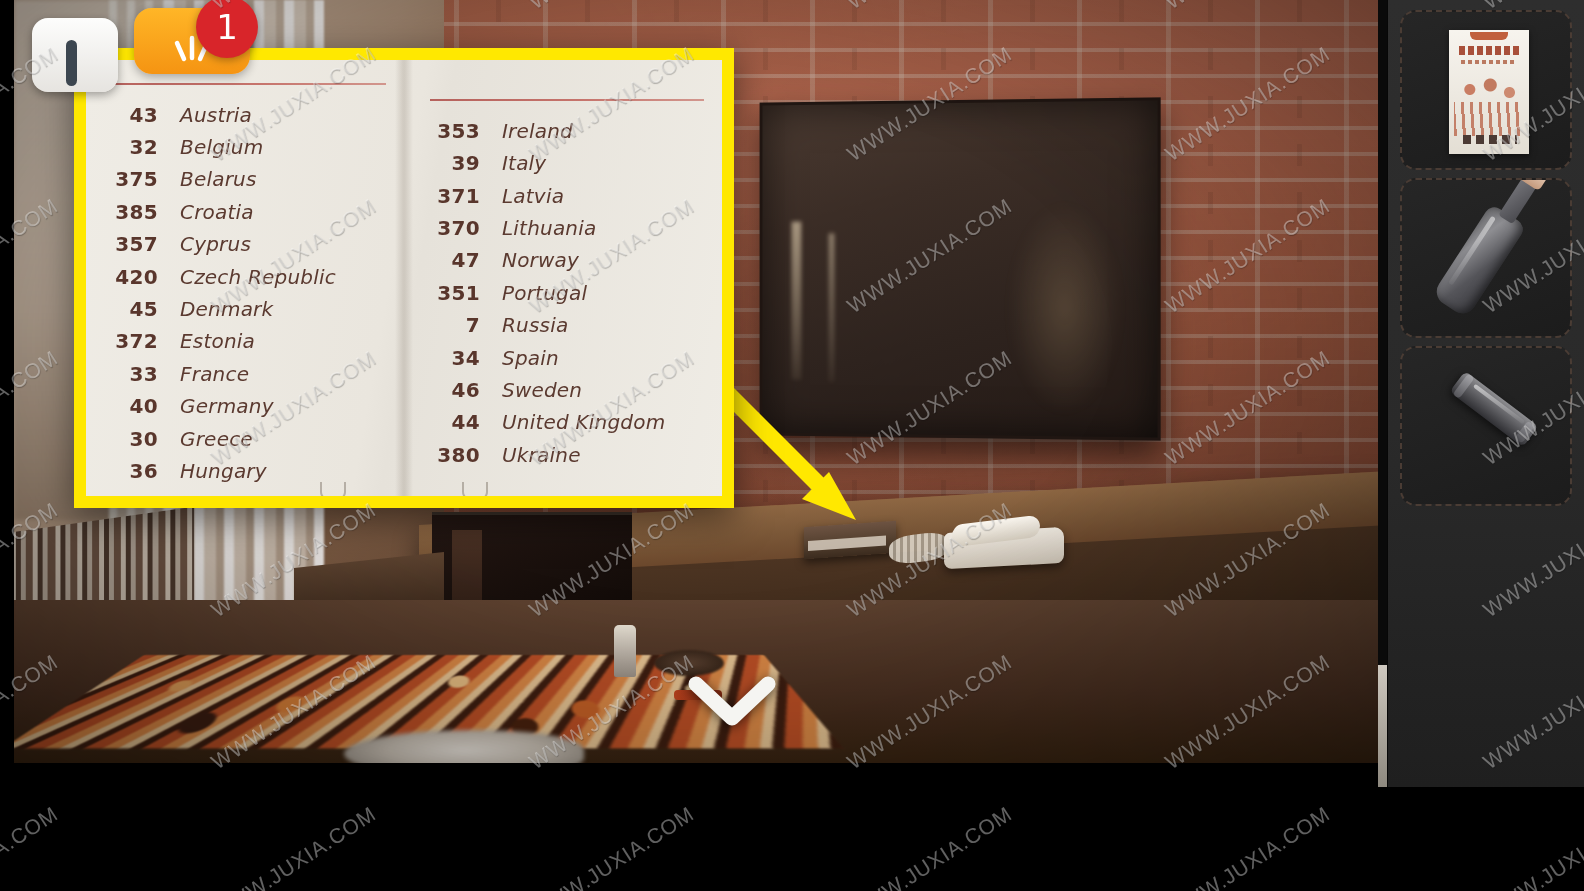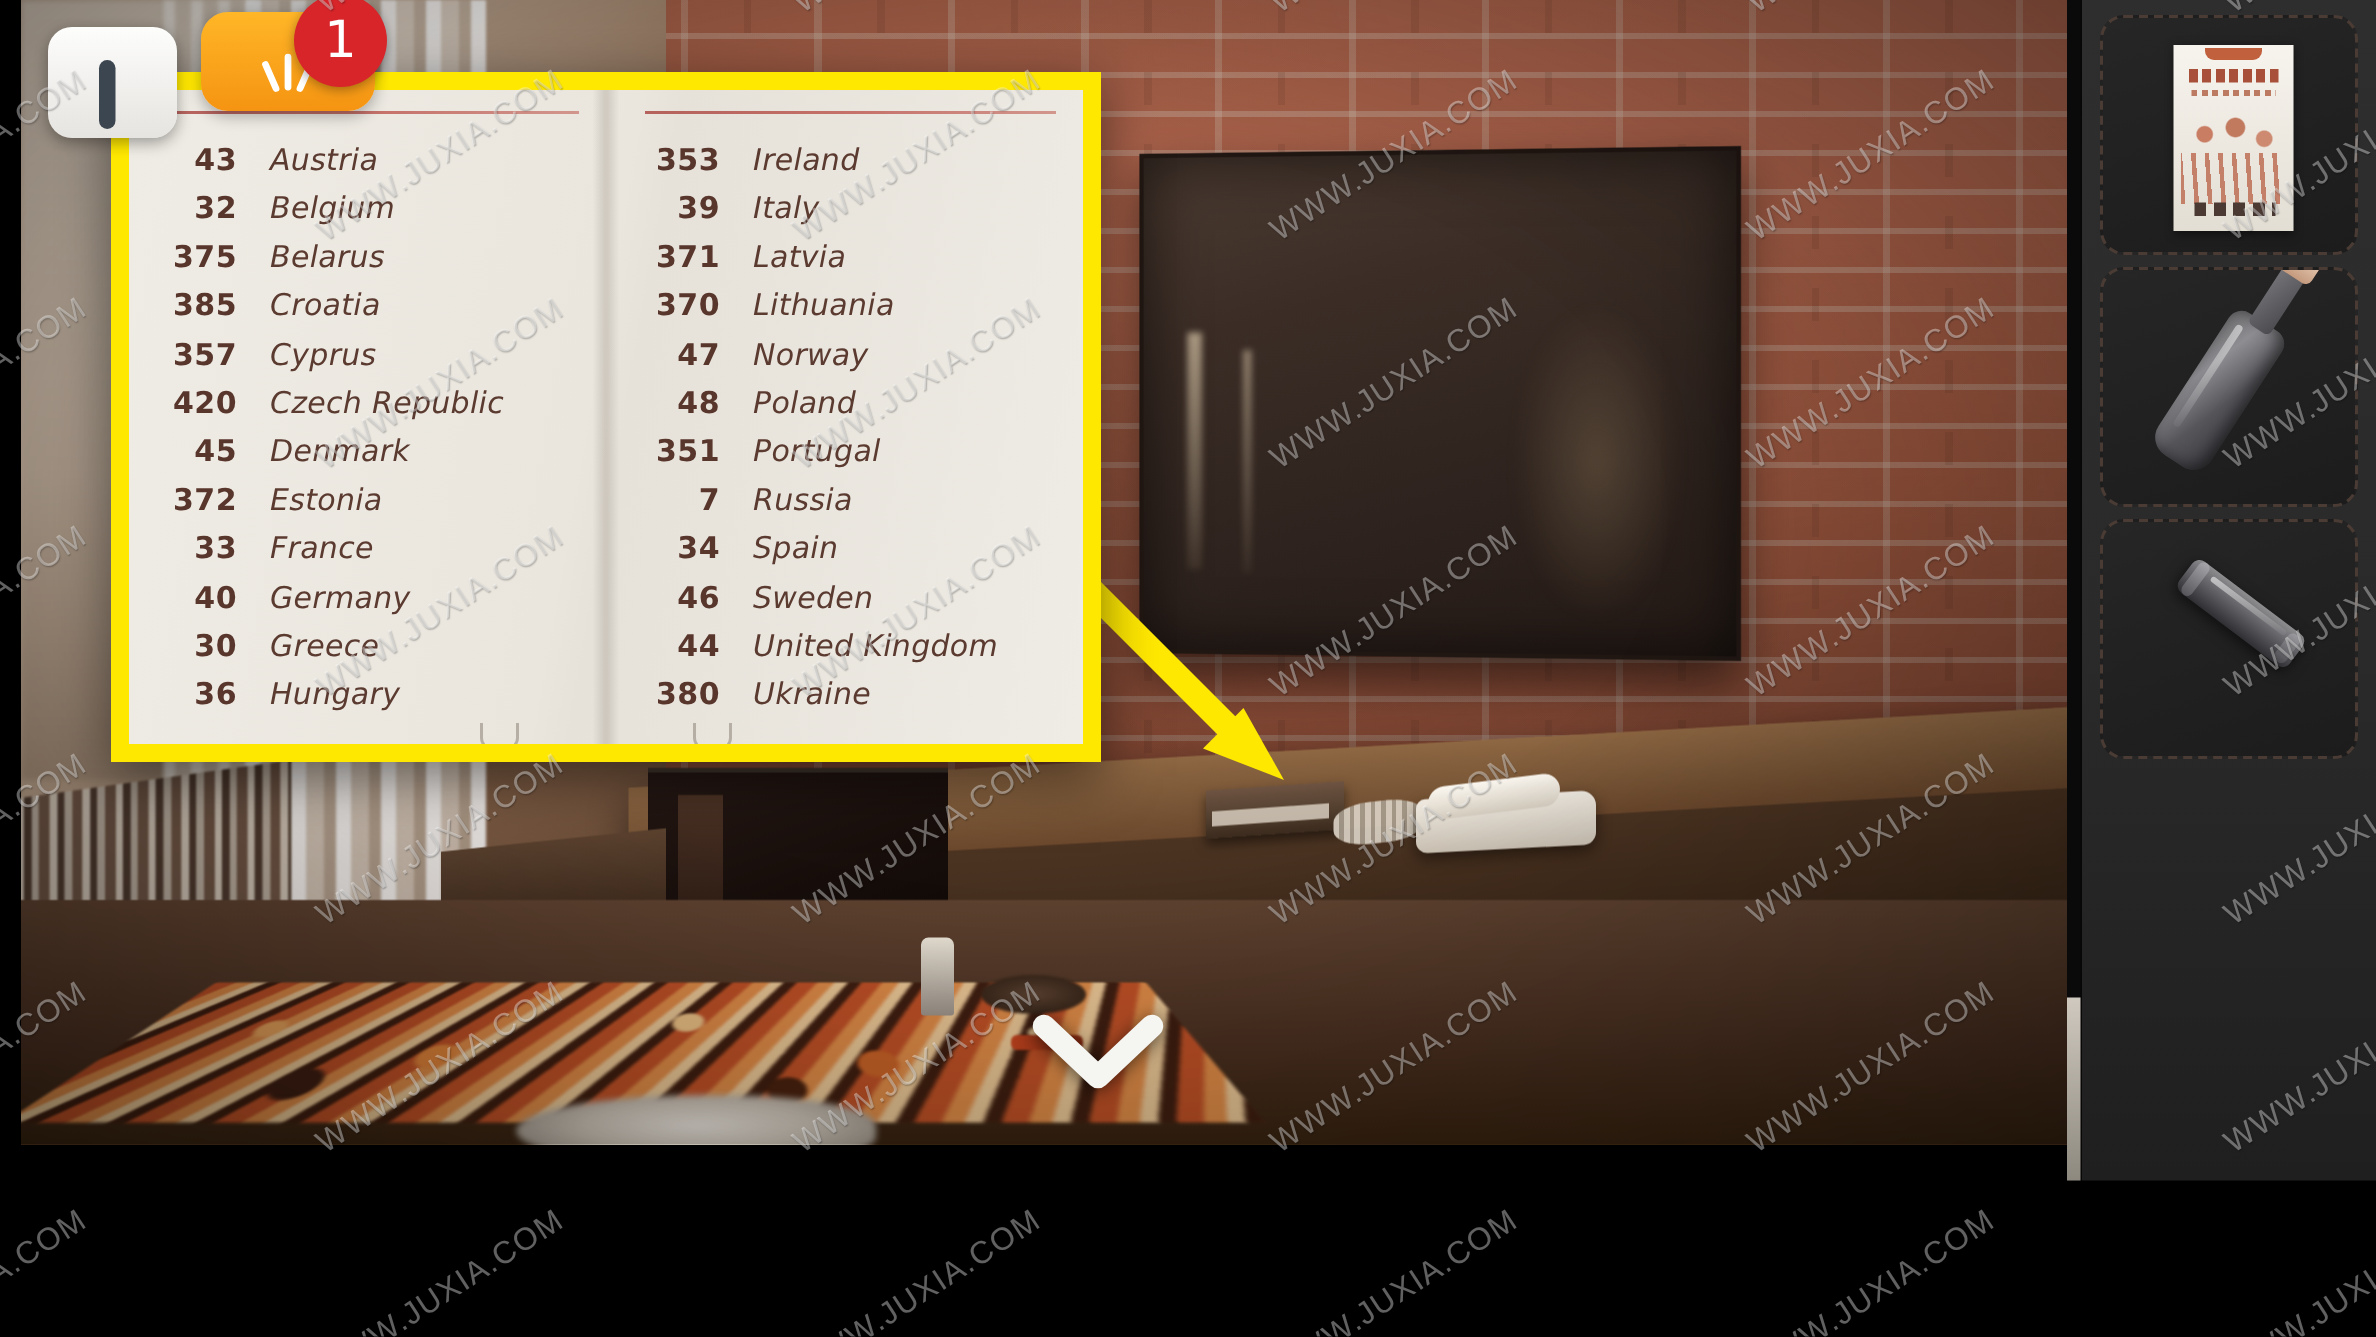--- a/index.html
+++ b/index.html
@@ -274,20 +274,21 @@
     overflow:hidden;
   }
   .gutter{
     position:absolute; left:50%; top:0; width:18px; height:100%;
     transform:translateX(-50%);
     background:linear-gradient(90deg, rgba(160,150,138,0) 0%, rgba(150,140,128,.30) 45%, rgba(150,140,128,.30) 55%, rgba(160,150,138,0) 100%);
   }
   .page-cols{
     position:absolute; inset:0;
     display:flex;
+    align-items:center;
   }
   .page-col{
     flex:1 1 50%;
     padding:14px 18px 0 22px;
     position:relative;
   }
   .page-col.right{ padding-left:26px; }
   .rule{
     height:2px;
     background:linear-gradient(90deg,#b0534e,#c2675f 55%,#cf8d84);
@@ -640,24 +641,20 @@
                 <span class="code">371</span>
                 <span class="cname">Latvia</span>
               </div>
               <div class="entry">
                 <span class="code">370</span>
                 <span class="cname">Lithuania</span>
               </div>
               <div class="entry">
                 <span class="code">47</span>
                 <span class="cname">Norway</span>
-              </div>
-              <div class="entry">
-                <span class="code">48</span>
-                <span class="cname">Poland</span>
               </div>
               <div class="entry">
                 <span class="code">351</span>
                 <span class="cname">Portugal</span>
               </div>
               <div class="entry">
                 <span class="code">7</span>
                 <span class="cname">Russia</span>
               </div>
               <div class="entry">

